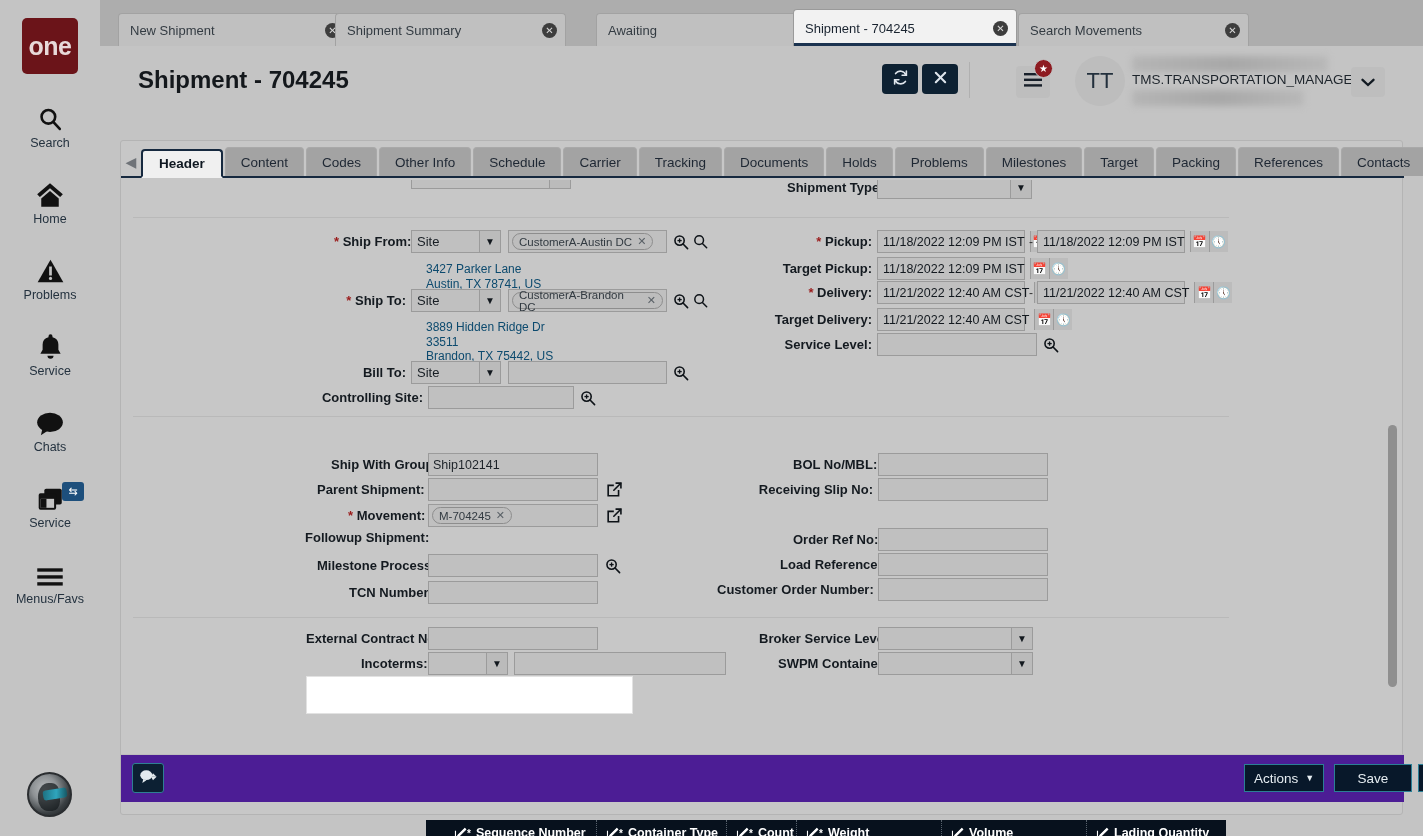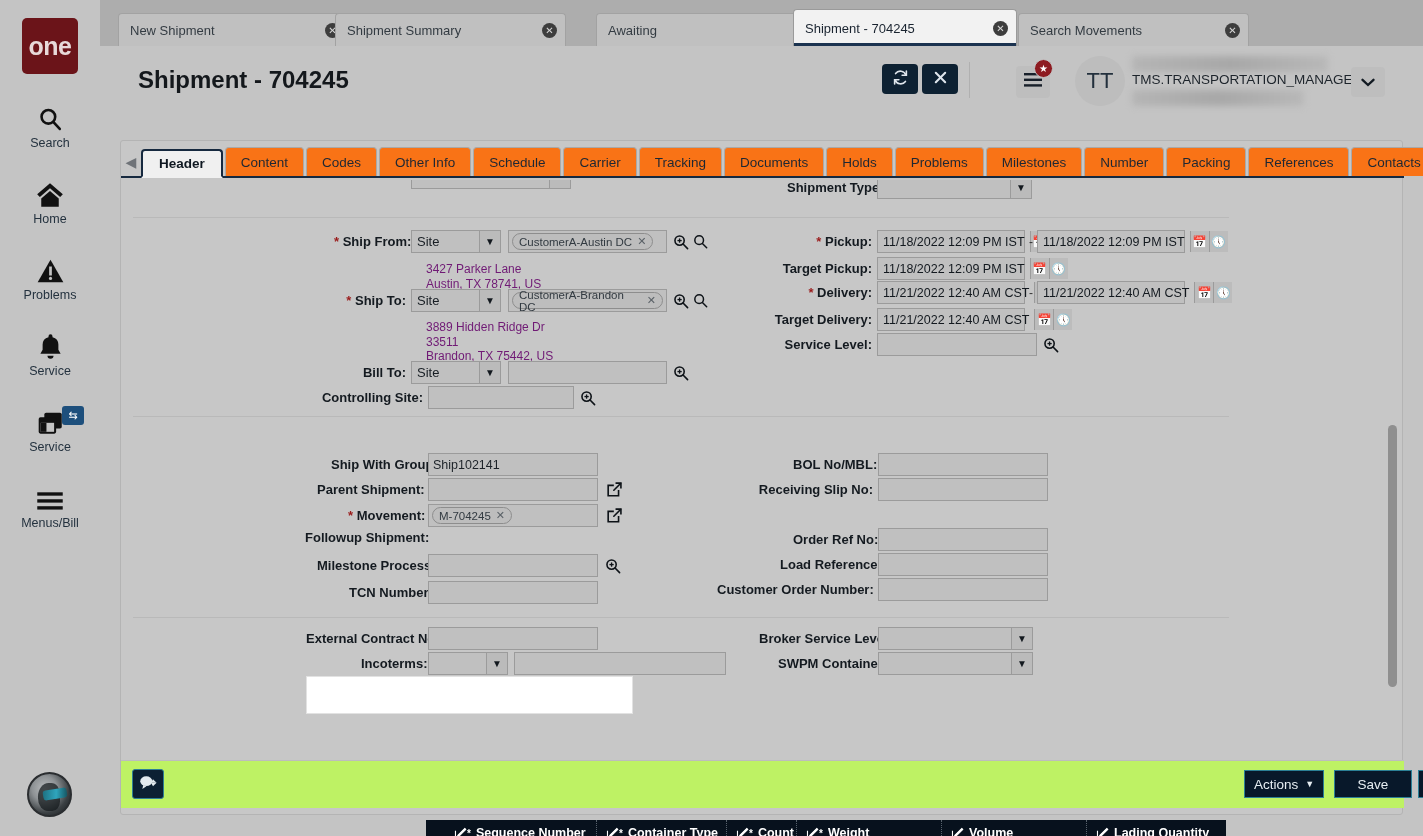--- a/index.html
+++ b/index.html
@@ -175,21 +175,21 @@
   }
   .arrowbtn {
     width: 20px; height: 29px; flex: none;
     display: flex; align-items: center; justify-content: center;
     color: #6f7378; font-size: 14px; cursor: pointer;
   }
   .stab {
     height: 29px; flex: none;
     margin-right: 2px;
     padding: 12px 15px;
-    background: #f97316;
+    background: #a3a3a3;
     border: 1px solid #a9a9a9; border-bottom: none;
     border-radius: 4px 4px 0 0;
     display: flex; align-items: center;
     font-size: 13.5px; color: #1e2733;
     cursor: pointer; white-space: nowrap;
   }
   .stab.active {
     background: #f0f0f0;
     border: 2px solid #16293f; border-bottom: 2px solid #f0f0f0;
     margin-bottom: -2px;
@@ -243,21 +243,21 @@
     height: 17px; background: #bdbdbd;
     border: 1px solid #8d8d8d; border-radius: 9px;
     display: flex; align-items: center; gap: 5px;
     padding: 0 6px;
     font-size: 11.5px; color: #323a41;
   }
   .chip .cx { font-size: 11px; color: #5a6167; cursor: pointer; }
   .mag { cursor: pointer; display: flex; align-items: center; color: #0e1318; }
   .addr {
     position: absolute;
-    font-size: 12px; color: #701a75; line-height: 14.5px;
+    font-size: 12px; color: #0c4a6e; line-height: 14.5px;
   }
   .dtin {
     height: 23px; background: #c0c0c0; border: 1px solid #9b9b9b;
     display: flex; align-items: center;
   }
   .dtin .dv { padding: 0 5px; font-size: 12.5px; color: #13191f; white-space: nowrap; }
   .dtico {
     width: 19px; height: 100%; flex: none;
     display: flex; align-items: center; justify-content: center;
     background: #bcbcbc; border-left: 1px solid #9b9b9b;
@@ -298,23 +298,23 @@
     width: 11px; height: 584px;
   }
   #vthumb {
     position: absolute; left: 1px; top: 243px;
     width: 9px; height: 262px; border-radius: 5px;
     background: #8f8f8f; cursor: pointer;
   }
 
   
   #footer {
-    position: absolute; left: 0; bottom: 6px;
+    position: absolute; left: 0; bottom: 12px;
     width: 1283px; height: 48px;
-    background: #bef264;
+    background: #4c1d95;
     border-top: 1px solid #bdbdbd;
   }
   #chatbtn {
     position: absolute; left: 11px; top: 8px;
     width: 32px; height: 30px; border-radius: 3px;
     background: #0c2033; border: 1px solid #2e7f94;
     display: flex; align-items: center; justify-content: center;
     color: #e3eaef; cursor: pointer;
   }
   .fbtn {
@@ -367,20 +367,29 @@
   <div class="nav-item">
     <span class="ico">
       <svg width="25" height="27" viewBox="0 0 22 24" fill="#111">
         <path d="M11 1.2 a1.8 1.8 0 0 1 1.8 1.8 v0.7 a6.8 6.8 0 0 1 5.2 6.6 v4.5 l2 3.6 H2 l2-3.6 v-4.5 a6.8 6.8 0 0 1 5.2-6.6 V3 A1.8 1.8 0 0 1 11 1.2 Z"></path>
         <path d="M8.3 20.2 h5.4 a2.7 2.7 0 0 1-5.4 0 Z"></path>
       </svg>
     </span>
     <span class="lbl">Service</span>
   </div>
 
+  <div class="nav-item">
+    <span class="ico">
+      <svg width="28" height="25" viewBox="0 0 24 21" fill="#111">
+        <ellipse cx="12" cy="9.5" rx="11" ry="8.3"></ellipse>
+        <path d="M5.5 15 L4.2 20.6 L10 16.8 Z"></path>
+      </svg>
+    </span>
+    <span class="lbl">Chats</span>
+  </div>
 
   <div class="nav-item">
     <span class="ico">
       <svg width="27" height="25" viewBox="0 0 24 22" fill="#111">
         <rect x="6.5" y="1.5" width="15.5" height="14" rx="1.6"></rect>
         <rect x="1.5" y="5.5" width="15.5" height="14.5" rx="1.6"></rect>
         <rect x="3.2" y="10.4" width="12" height="8" fill="#c4c4c4"></rect>
         <rect x="3.2" y="10.4" width="5.2" height="8" fill="#111"></rect>
       </svg>
     </span>
@@ -389,21 +398,21 @@
   </div>
 
   <div class="nav-item">
     <span class="ico">
       <svg width="28" height="22" viewBox="0 0 24 19" fill="#111">
         <rect x="1" y="2" width="22" height="2.9"></rect>
         <rect x="1" y="8" width="22" height="2.9"></rect>
         <rect x="1" y="14" width="22" height="2.9"></rect>
       </svg>
     </span>
-    <span class="lbl">Menus/Bill</span>
+    <span class="lbl">Menus/Favs</span>
   </div>
 
   <div id="bot-avatar">
     <div class="face"></div>
     <div class="vis"></div>
   </div>
 </div>
 
 <div id="appframe">
 
@@ -513,21 +522,21 @@
       <div class="stab">
           <span>Holds</span>
         </div>
       <div class="stab">
           <span>Problems</span>
         </div>
       <div class="stab">
           <span>Milestones</span>
         </div>
       <div class="stab">
-          <span>Number</span>
+          <span>Target</span>
         </div>
       <div class="stab">
           <span>Packing</span>
         </div>
       <div class="stab">
           <span>References</span>
         </div>
       <div class="stab">
           <span>Contacts</span>
         </div>

